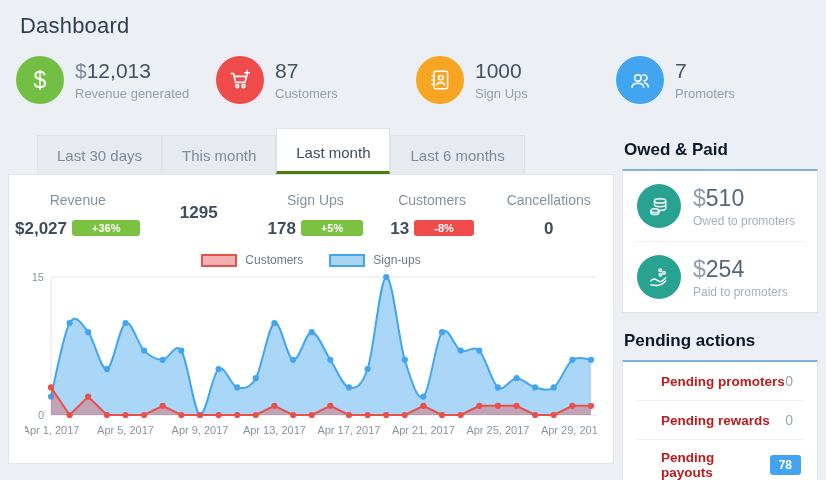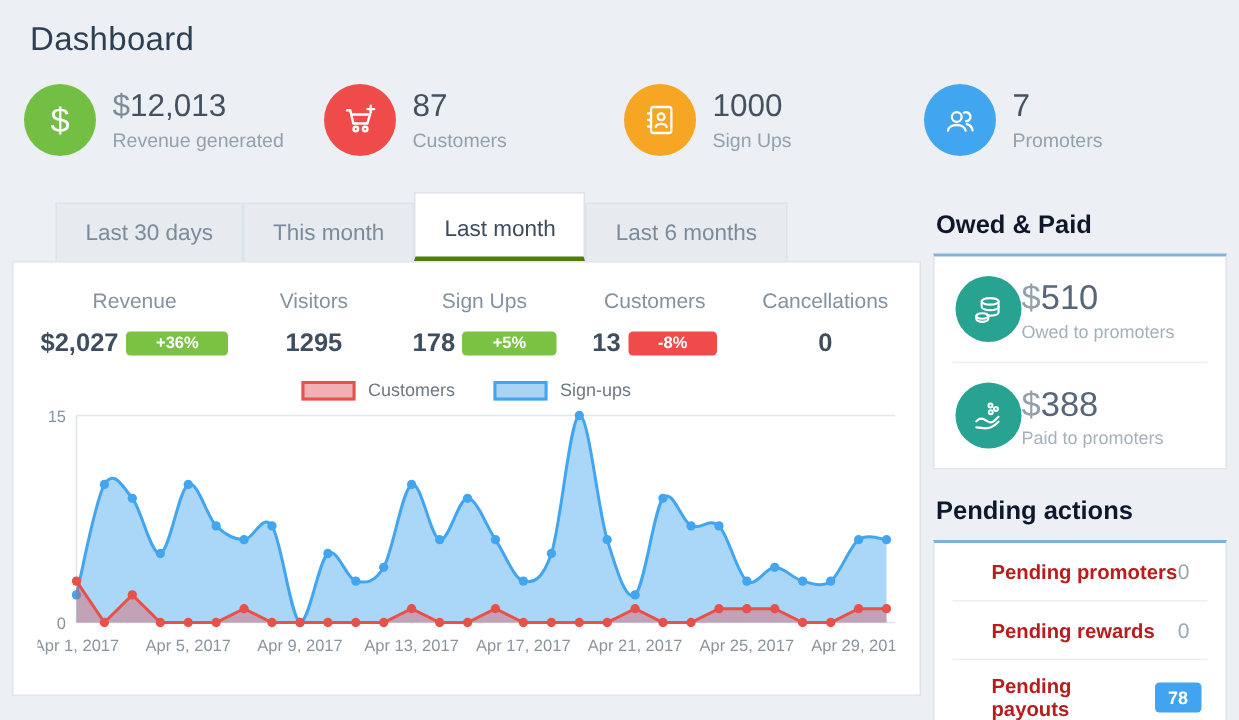--- a/index.html
+++ b/index.html
@@ -22,42 +22,42 @@
   
   .main { display:flex; align-items:flex-start; gap:8px; margin:24px 8px 0 8px; }
   .left-col { width:606px; flex-shrink:0; }
 
   .tabs { display:flex; align-items:flex-end; height:46px;padding-left:29px; }
   .tab { background:#e7ebf0; border:1px solid #dde3ea; border-bottom:none; height:39px; padding:11px 19px 0;
          font-size:15px; color:#7c8a99; cursor:pointer; white-space:nowrap; }
   .tab.active { background:#fff; color:#3b4c5c; height:46px; padding-top:15px; border-bottom:3px solid #4d7c0f; }
 
   .panel { background:#fff; border:1px solid #dfe5eb; height:290px; }
-  .summary { display:flex; padding:17px 6px 4px;margin-left:12px; }
+  .summary { display:flex; padding:17px 6px 4px; }
   .summary-col { flex:1; text-align:center; }
   .summary-label { font-size:14px; color:#8492a0; }
   .summary-value-row { margin-top:11px; font-size:17px; font-weight:bold; color:#3e4e5e; }
   .badge { font-size:11px; font-weight:bold; color:#fff; border-radius:3px; padding:2px 20px; margin-left:5px; vertical-align:2px;text-align:right; }
   .badge:empty { display:none; }
   .badge-green { background:#7bc142; } .badge-red { background:#ef4b4b; }
 
   .legend { display:flex; justify-content:center; gap:26px; margin-top:10px; }
   .legend-item { display:flex; align-items:center; gap:8px; font-size:12px; color:#6e7984; cursor:pointer; }
   .legend-swatch { width:36px; height:13px; border:2px solid; }
   .swatch-customers { background:#f0b0b4; border-color:#e8504a; }
   .swatch-signups  { background:#abd4f3; border-color:#42a5f0; }
 
   .chart-wrap { padding:2px 16px 0; }
   svg.chart { display:block; }
 
   
   .right-col { flex:1; padding-top:12px; }
   .side-title { font-size:17px; font-weight:bold; color:#0f172a; margin:0 0 9px 2px; }
   .side-card { background:#fff; border:1px solid #dfe5eb; border-top:2px solid #7fb3dc; }
-  .owed-row { display:flex; align-items:center; padding:13px 14px; }
+  .owed-row { display:flex; align-items:center; gap:12px; padding:13px 14px; }
   .owed-circle { width:44px; height:44px; border-radius:50%; background:#28a391; display:flex; align-items:center; justify-content:center; flex-shrink:0; }
   .owed-amount { font-size:23px; color:#56677a; }
   .owed-prefix { color:#93a0ac; }
   .owed-label { font-size:12px; color:#a6b0bb; margin-top:2px; }
   .row-divider { border-top:1px solid #edf0f3; margin:0 12px; }
 
   .pending-section { margin-top:18px; }
   .pending-row { display:flex; justify-content:space-between; align-items:center; padding:10px 16px; min-height:38px; cursor:pointer; }
   .pending-label { font-size:13.5px; font-weight:bold; color:#b91c1c;margin-left:22px; }
   .pending-value { font-size:14px; color:#9aa5b0; padding-right:8px; }
@@ -131,21 +131,20 @@
       <div class="tab">Last 6 months</div>
     </div>
 
     <div class="panel">
       <div class="summary">
         <div class="summary-col">
           <div class="summary-label">Revenue</div>
           <div class="summary-value-row"><span>$2,027</span><span class="badge badge-green">+36%</span></div>
         </div>
         <div class="summary-col">
-          <div class="summary-label">Visitors</div>
           <div class="summary-value-row"><span>1295</span></div>
         </div>
         <div class="summary-col">
           <div class="summary-label">Sign Ups</div>
           <div class="summary-value-row"><span>178</span><span class="badge badge-green">+5%</span></div>
         </div>
         <div class="summary-col">
           <div class="summary-label">Customers</div>
           <div class="summary-value-row"><span>13</span><span class="badge badge-red">-8%</span></div>
         </div>
@@ -273,21 +272,21 @@
         <div class="owed-circle">
           <svg width="26" height="26" viewBox="0 0 24 24" fill="none" stroke="#fff" stroke-width="1.3" stroke-linecap="round" stroke-linejoin="round">
             <circle cx="13.2" cy="5.8" r="1.2"></circle>
               <circle cx="16.6" cy="8" r="1.2"></circle>
               <circle cx="13.4" cy="10" r="1.2"></circle>
             <path d="M4.5 15.6c1.6-1.9 3.6-2 5.2-1l2.1 1.2c1.4.8 2.9.4 4-.7l2.4-2.3"></path>
             <path d="M4.5 19.3c2.1 0 3.6.6 5.6.6 2.9 0 5.6-1.6 8.1-4.1"></path>
           </svg>
         </div>
         <div>
-          <div class="owed-amount"><span class="owed-prefix">$</span><span>388</span></div>
+          <div class="owed-amount"><span class="owed-prefix">$</span><span>254</span></div>
           <div class="owed-label">Paid to promoters</div>
         </div>
       </div>
     </div>
 
     <div class="pending-section">
       <h2 class="side-title">Pending actions</h2>
       <div class="side-card">
         <div class="pending-row">
           <span class="pending-label">Pending promoters</span>

